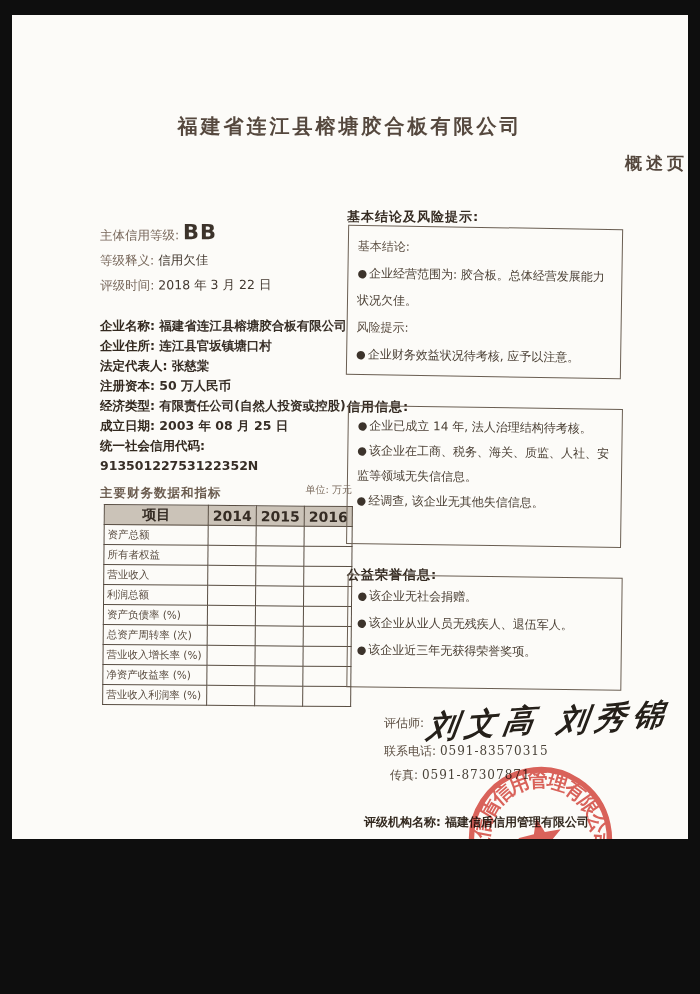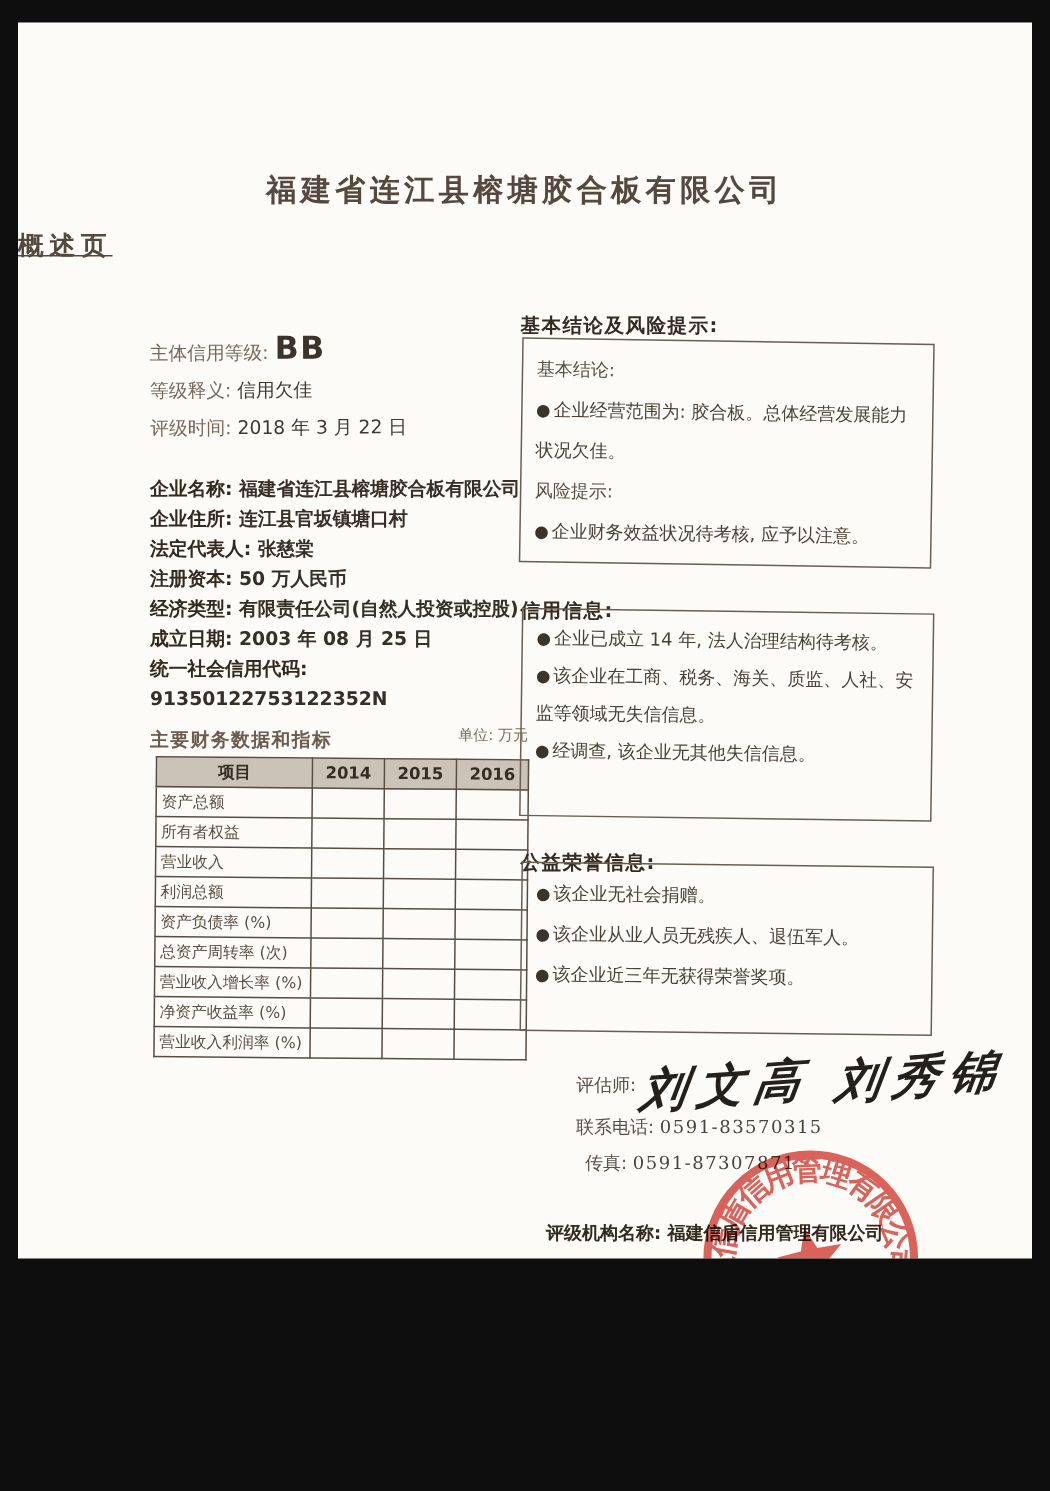--- a/index.html
+++ b/index.html
@@ -12,42 +12,42 @@
   .page{
     position:absolute;left:12px;top:15px;width:676px;height:824px;
     background:#fcfbf8;overflow:hidden;
   }
   
   .doc-title{
     position:absolute;top:98px;left:0;width:100%;text-align:center;
     font-size:20px;font-weight:bold;letter-spacing:3px;color:#55483e;
   }
   .doc-subtitle{
-    position:absolute;top:137px;left:0;width:100%;text-align:left;
-    font-size:17px;font-weight:bold;letter-spacing:4px;color:#55483e;text-decoration:underline;
+    position:absolute;top:137px;left:0;width:100%;text-align:right;
+    font-size:17px;font-weight:bold;letter-spacing:4px;color:#55483e;
   }
   
   .rating{position:absolute;left:88px;top:205px;width:260px;font-size:12.5px;color:#6d5d50;line-height:25px;transform:rotate(-.3deg);}
   .rating .lbl{color:#77675a;}
   .rating .val{color:#41372e;}
   .rating .grade{font-size:21px;font-weight:bold;color:#3c332b;letter-spacing:1px;}
   
   .company{position:absolute;left:88px;top:301px;width:254px;font-size:12.5px;line-height:20px;color:#372e26;}
   .company .fld{font-weight:bold;}
   .company .lbl{font-weight:bold;color:#33291f;}
   
   .fin-head{position:absolute;left:88px;top:470px;width:252px;font-size:12.5px;color:#6b5c4f;}
   .fin-head .t{font-weight:bold;letter-spacing:1px;}
   .fin-head .unit{position:absolute;right:0;top:-2px;font-size:10px;color:#7c6c5e;}
   table.fin{
     position:absolute;left:91px;top:490px;width:248px;border-collapse:collapse;
     transform:rotate(.5deg);table-layout:fixed;
   }
   table.fin th,table.fin td{border:1px solid #584d42;height:19px;padding:0 3px;}
-  table.fin thead th{background:#cbc3b8;font-size:11px;color:#352c24;font-weight:bold;margin-left:47px;}
+  table.fin thead th{background:#cbc3b8;font-size:14px;color:#352c24;font-weight:bold;margin-left:47px;}
   table.fin td.rh{font-size:10.5px;color:#5a4d41;text-align:left;font-weight:normal;white-space:nowrap;}
   table.fin col.c0{width:104px;} table.fin col.cy{width:48px;}
   
   .sec-head{position:absolute;left:335px;font-size:13px;font-weight:bold;color:#352b22;letter-spacing:1px;}
   .h1{top:193px;} .h2{top:383px;} .h3{top:551px;}
   .box{
     position:absolute;left:335px;width:275px;border:1px solid #6a5e52;
     background:transparent;font-size:12px;color:#4b4035;padding:7px 9px 0 9px;
     box-sizing:border-box;
   }

